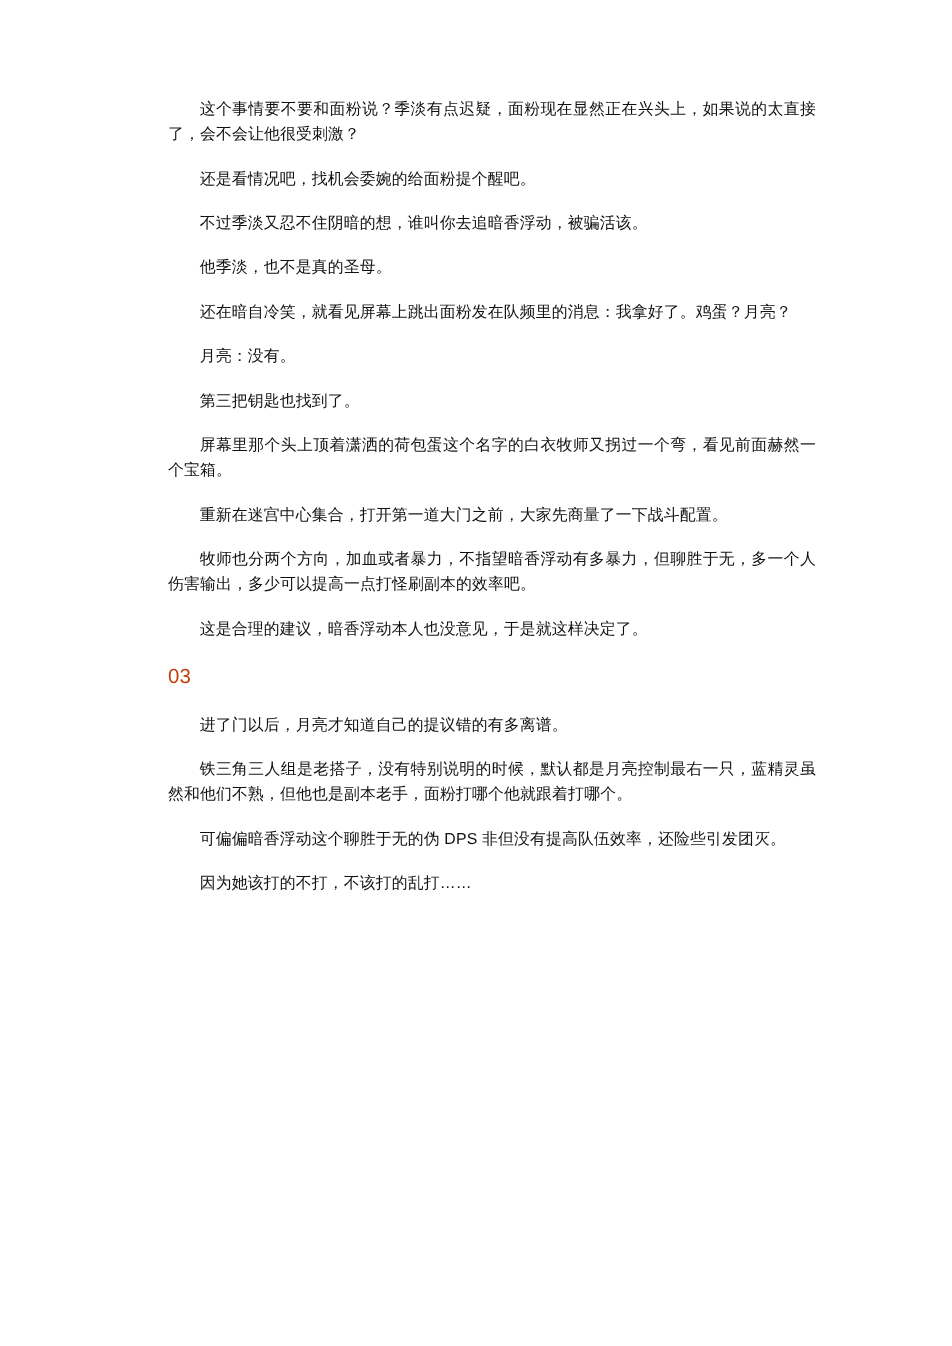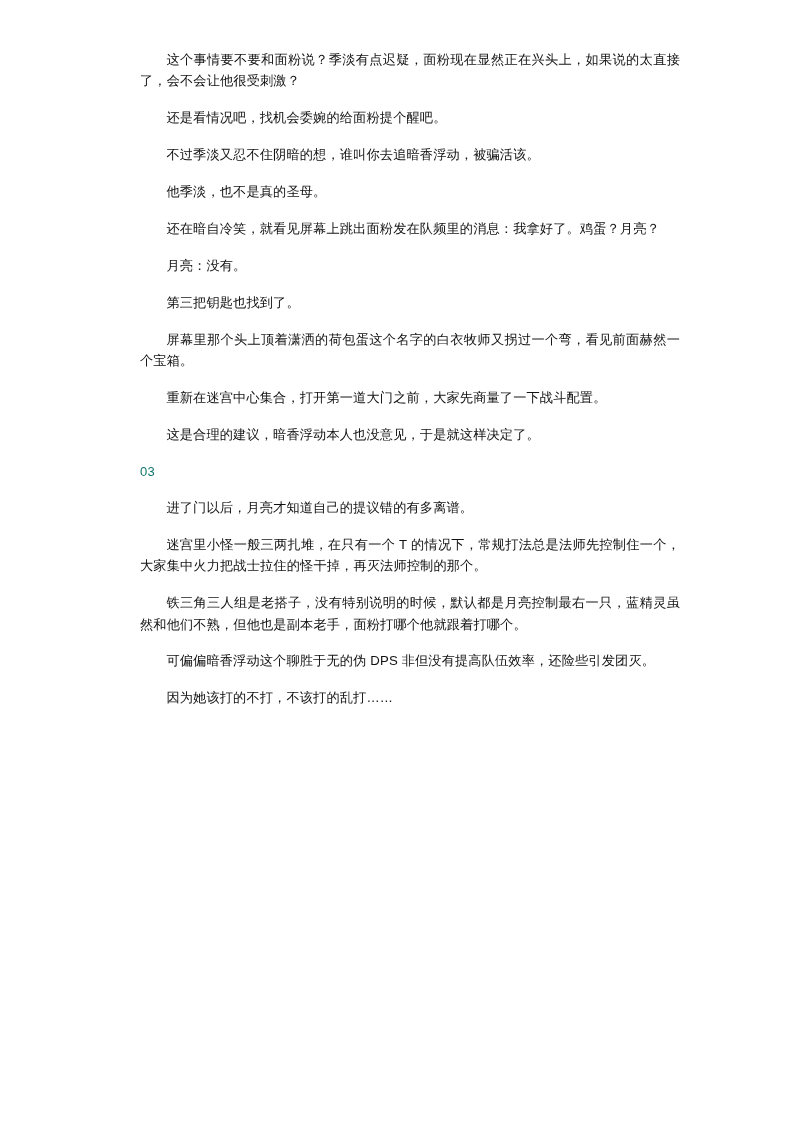--- a/index.html
+++ b/index.html
@@ -13,58 +13,58 @@
     font-family: "Liberation Sans", "DejaVu Sans", sans-serif;
     color: #111111;
     overflow: hidden;
   }
   .page {
     position: relative;
     width: 793px;
     height: 1122px;
     background: #ffffff;
     box-sizing: border-box;
-    padding: 49px 113px 60px 140px;
+    padding: 80px 113px 60px 140px;
   }
   .doc-body {
     font-size: 13.2px;
     line-height: 1.62;
     letter-spacing: 0.15px;
     text-align: justify;
     text-justify: inter-ideograph;
   }
   .para {
     margin: 0 0 15.5px 0;
     text-indent: 2em;
     word-break: break-all;
   }
   .section-num {
     margin: 0 0 15.5px 0;
     text-indent: 0;
-    font-size: 13px;
-    color: #0f766e;
+    font-size: 17px;
+    color: #c2410c;
   }
 </style>
 </head>
 <body>
 
 <div class="page">
   <div class="doc-body">
 
     <p class="para">这个事情要不要和面粉说？季淡有点迟疑，面粉现在显然正在兴头上，如果说的太直接了，会不会让他很受刺激？</p>
     <p class="para">还是看情况吧，找机会委婉的给面粉提个醒吧。</p>
     <p class="para">不过季淡又忍不住阴暗的想，谁叫你去追暗香浮动，被骗活该。</p>
     <p class="para">他季淡，也不是真的圣母。</p>
     <p class="para">还在暗自冷笑，就看见屏幕上跳出面粉发在队频里的消息：我拿好了。鸡蛋？月亮？</p>
     <p class="para">月亮：没有。</p>
     <p class="para">第三把钥匙也找到了。</p>
     <p class="para">屏幕里那个头上顶着潇洒的荷包蛋这个名字的白衣牧师又拐过一个弯，看见前面赫然一个宝箱。</p>
     <p class="para">重新在迷宫中心集合，打开第一道大门之前，大家先商量了一下战斗配置。</p>
+    <p class="para">牧师也分两个方向，加血或者暴力，不指望暗香浮动有多暴力，但聊胜于无，多一个人伤害输出，多少可以提高一点打怪刷副本的效率吧。</p>
     <p class="para">这是合理的建议，暗香浮动本人也没意见，于是就这样决定了。</p>
     <p class="section-num">03</p>
     <p class="para">进了门以后，月亮才知道自己的提议错的有多离谱。</p>
-    <p class="para">迷宫里小怪一般三两扎堆，在只有一个 T 的情况下，常规打法总是法师先控制住一个，大家集中火力把战士拉住的怪干掉，再灭法师控制的那个。</p>
     <p class="para">铁三角三人组是老搭子，没有特别说明的时候，默认都是月亮控制最右一只，蓝精灵虽然和他们不熟，但他也是副本老手，面粉打哪个他就跟着打哪个。</p>
     <p class="para">可偏偏暗香浮动这个聊胜于无的伪 DPS 非但没有提高队伍效率，还险些引发团灭。</p>
     <p class="para">因为她该打的不打，不该打的乱打……</p>
 
   </div>
 </div>
 
 </body></html>

